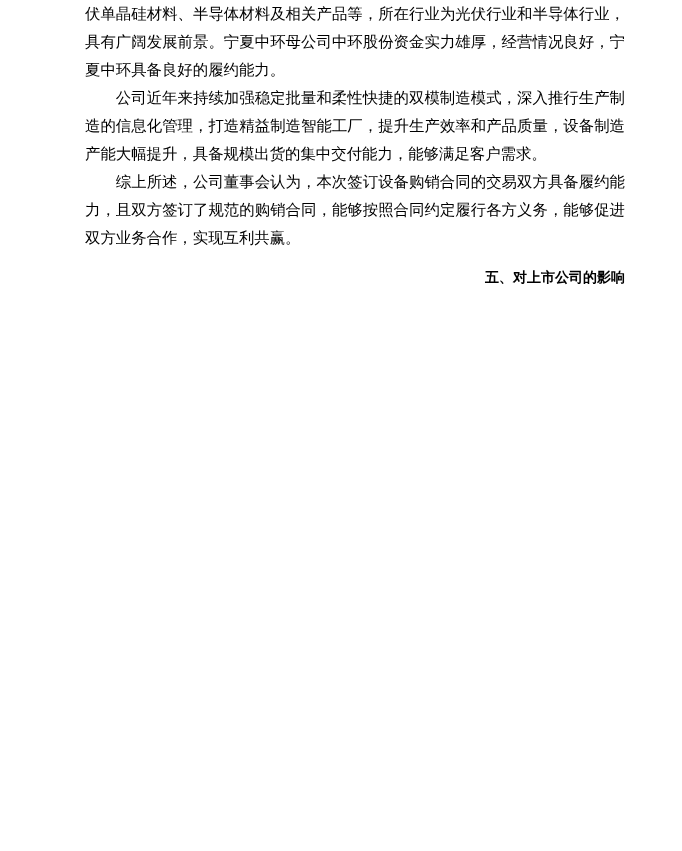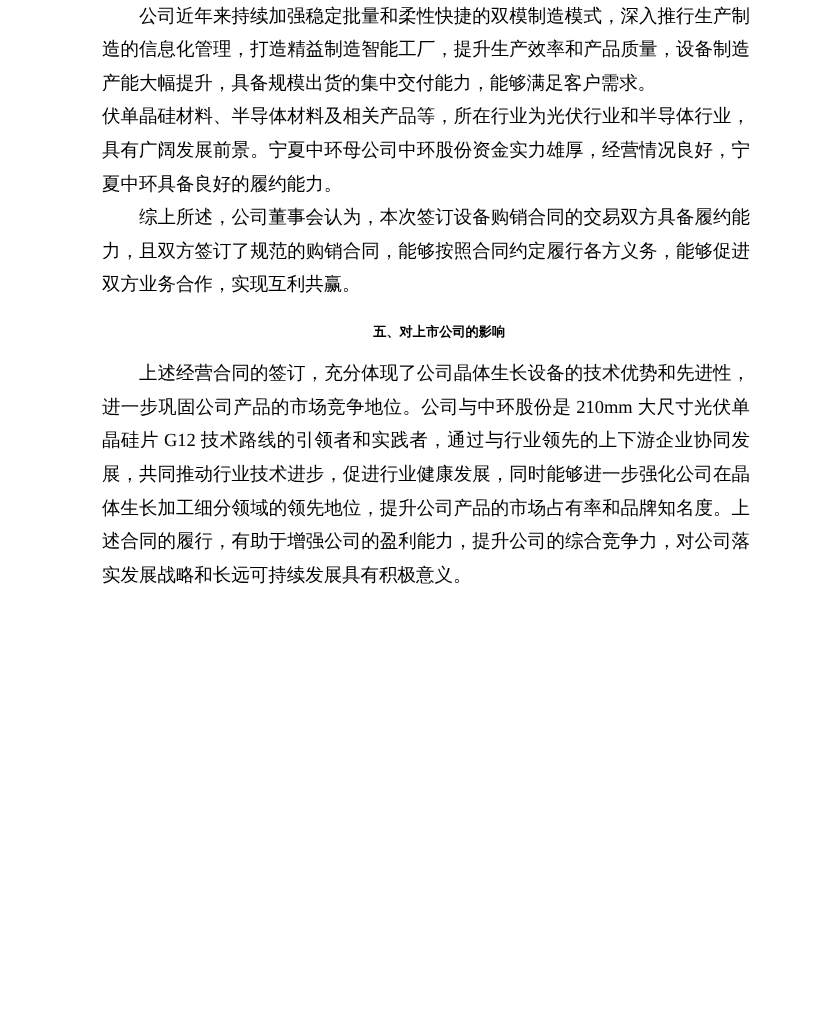--- a/index.html
+++ b/index.html
@@ -25,29 +25,28 @@
     margin: 0;
     text-indent: 2em;
     word-break: break-all;
   }
   .para.no-indent {
     text-indent: 0;
   }
   .heading {
     font-family: "Liberation Sans", "DejaVu Sans", sans-serif;
     font-weight: bold;
-    font-size: 11px;
+    font-size: 14px;
     line-height: 28px;
     margin: 11px 0 7px 0;
     text-indent: 2em;
-    text-align: center;
+    text-align: right;
   }
 </style>
 </head>
 <body>
 
 <div class="page">
+  <p class="para no-indent">伏单晶硅材料、半导体材料及相关产品等，所在行业为光伏行业和半导体行业，具有广阔发展前景。宁夏中环母公司中环股份资金实力雄厚，经营情况良好，宁夏中环具备良好的履约能力。</p>
   <p class="para">公司近年来持续加强稳定批量和柔性快捷的双模制造模式，深入推行生产制造的信息化管理，打造精益制造智能工厂，提升生产效率和产品质量，设备制造产能大幅提升，具备规模出货的集中交付能力，能够满足客户需求。</p>
-  <p class="para no-indent">伏单晶硅材料、半导体材料及相关产品等，所在行业为光伏行业和半导体行业，具有广阔发展前景。宁夏中环母公司中环股份资金实力雄厚，经营情况良好，宁夏中环具备良好的履约能力。</p>
   <p class="para">综上所述，公司董事会认为，本次签订设备购销合同的交易双方具备履约能力，且双方签订了规范的购销合同，能够按照合同约定履行各方义务，能够促进双方业务合作，实现互利共赢。</p>
   <h2 class="heading">五、对上市公司的影响</h2>
-  <p class="para">上述经营合同的签订，充分体现了公司晶体生长设备的技术优势和先进性，进一步巩固公司产品的市场竞争地位。公司与中环股份是 210mm 大尺寸光伏单晶硅片 G12 技术路线的引领者和实践者，通过与行业领先的上下游企业协同发展，共同推动行业技术进步，促进行业健康发展，同时能够进一步强化公司在晶体生长加工细分领域的领先地位，提升公司产品的市场占有率和品牌知名度。上述合同的履行，有助于增强公司的盈利能力，提升公司的综合竞争力，对公司落实发展战略和长远可持续发展具有积极意义。</p>
 </div>
 
 </body></html>

